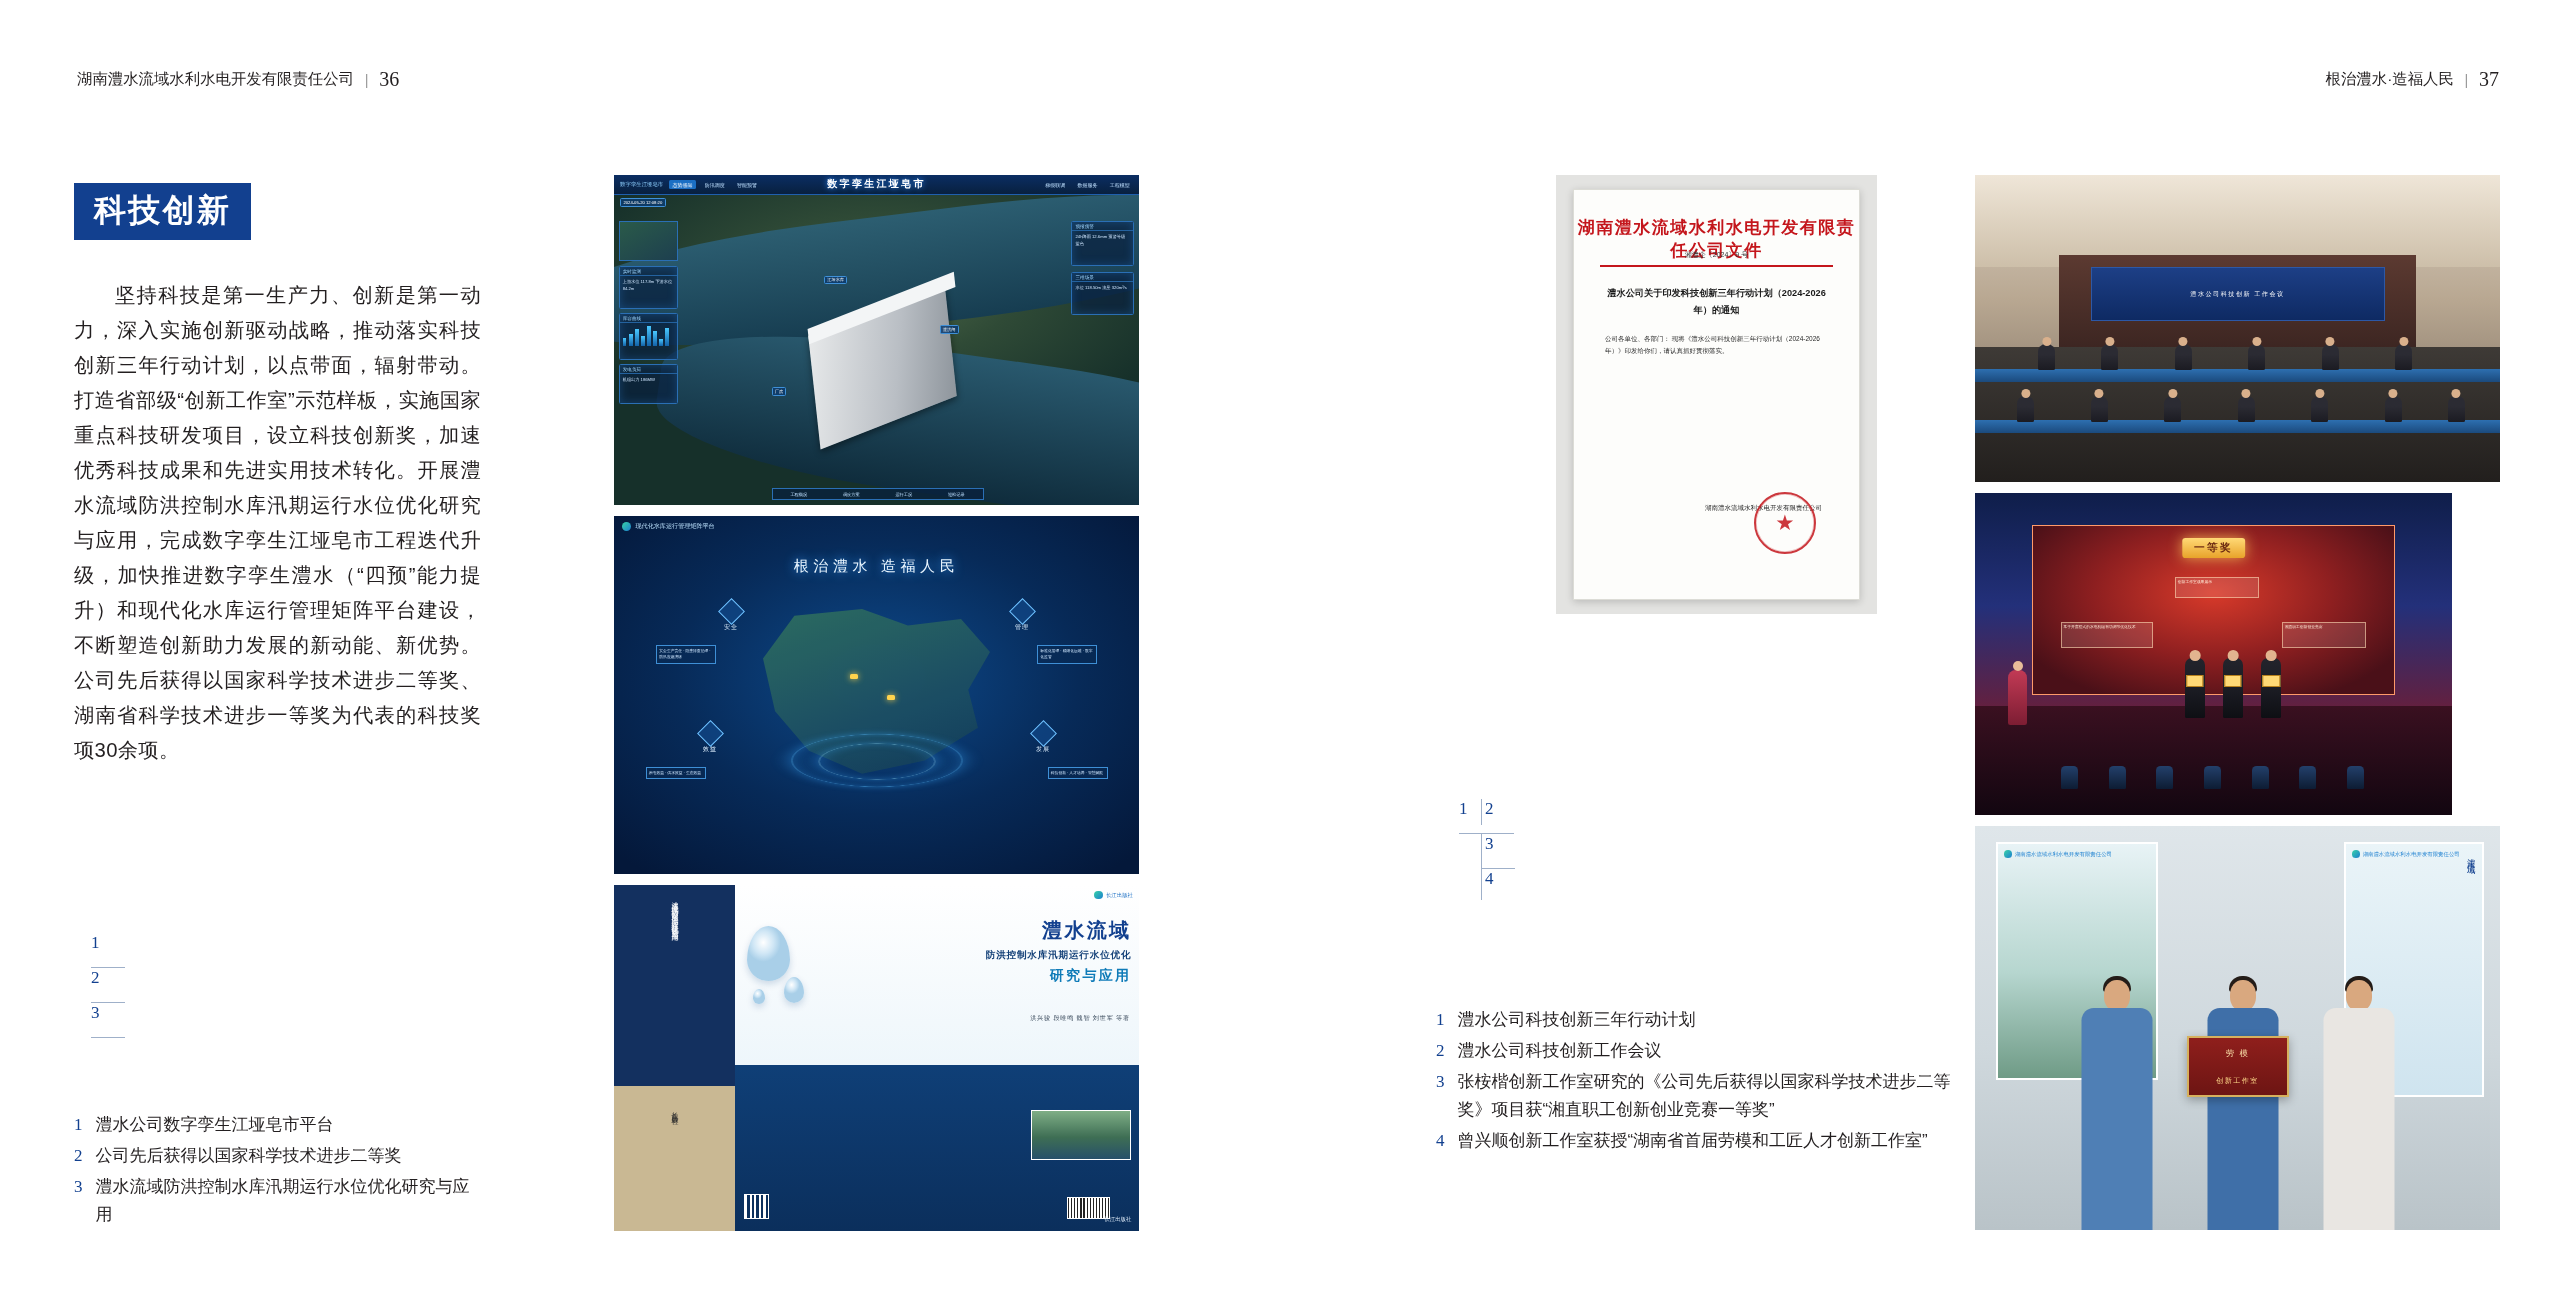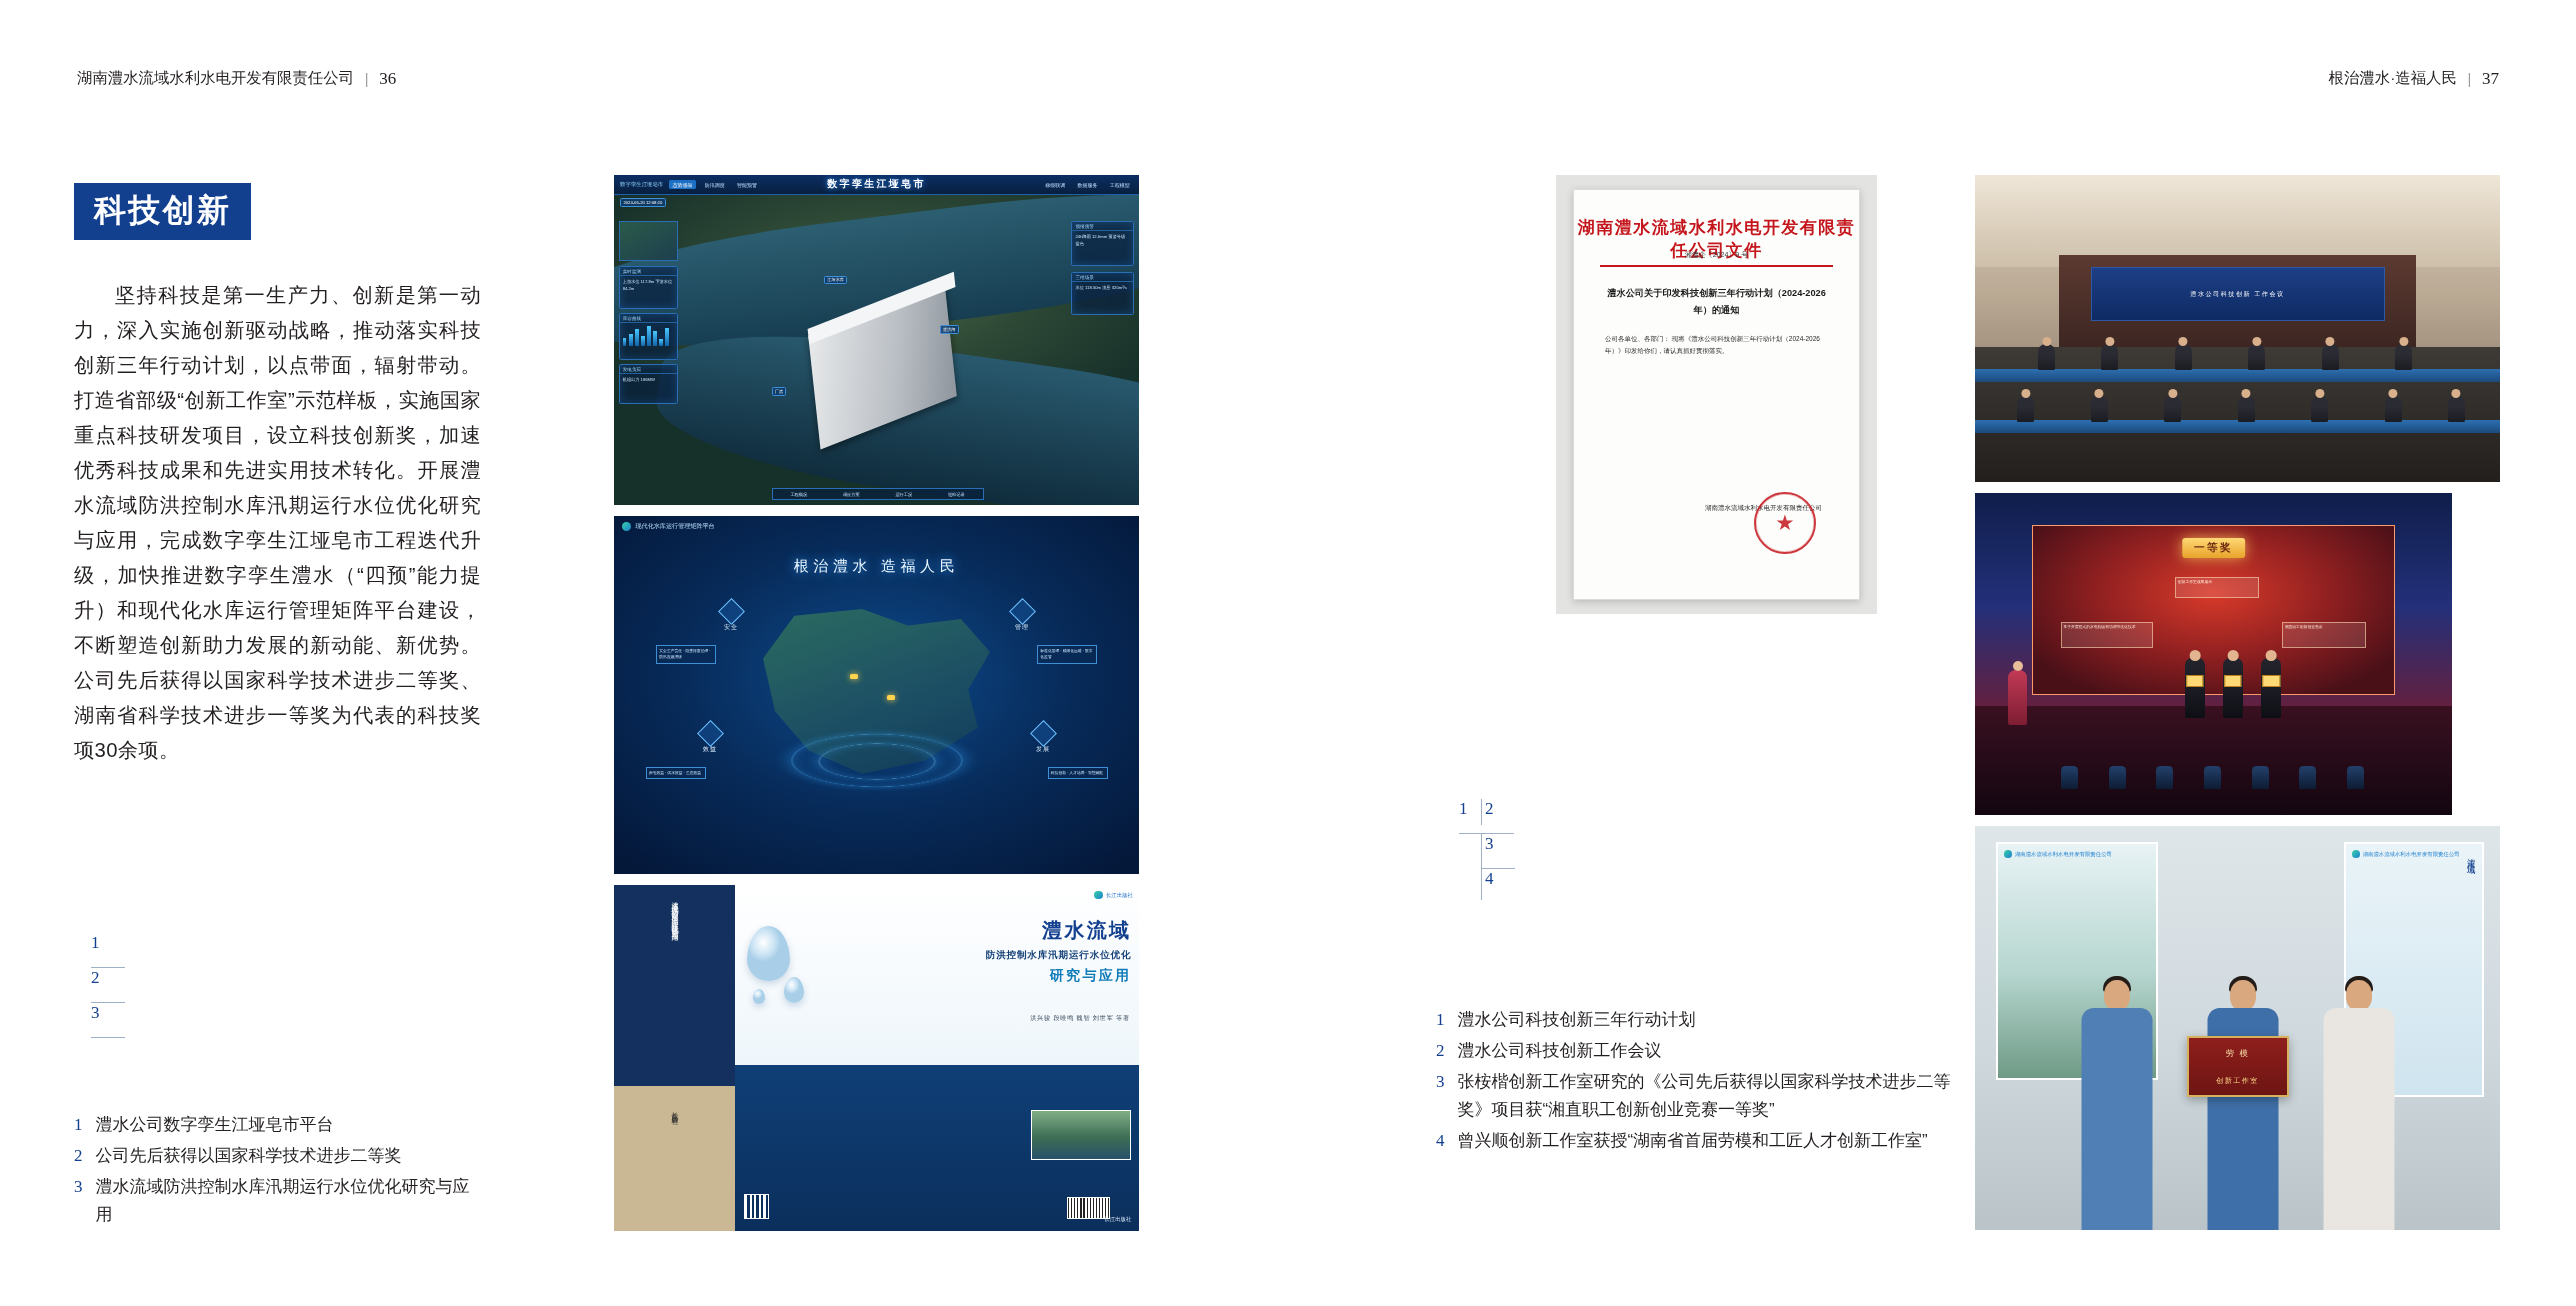--- a/index.html
+++ b/index.html
@@ -33,21 +33,21 @@
     align-items: center;
     gap: 10.7px;
   }
   .hdr-left { left: 77px; }
   .hdr-right { right: 77px; }
   .hdr .sep {
     color: #9a9a9a;
     font-size: 14.6px;
   }
   .hdr .pg {
-    font-size: 17px;
+    font-size: 20px;
     color: #231f20;
     font-family: "Liberation Serif", serif;
   }
 
   
   .sect-title {
     position: absolute;
     left: 74px;
     top: 183px;
     background: #12408f;

